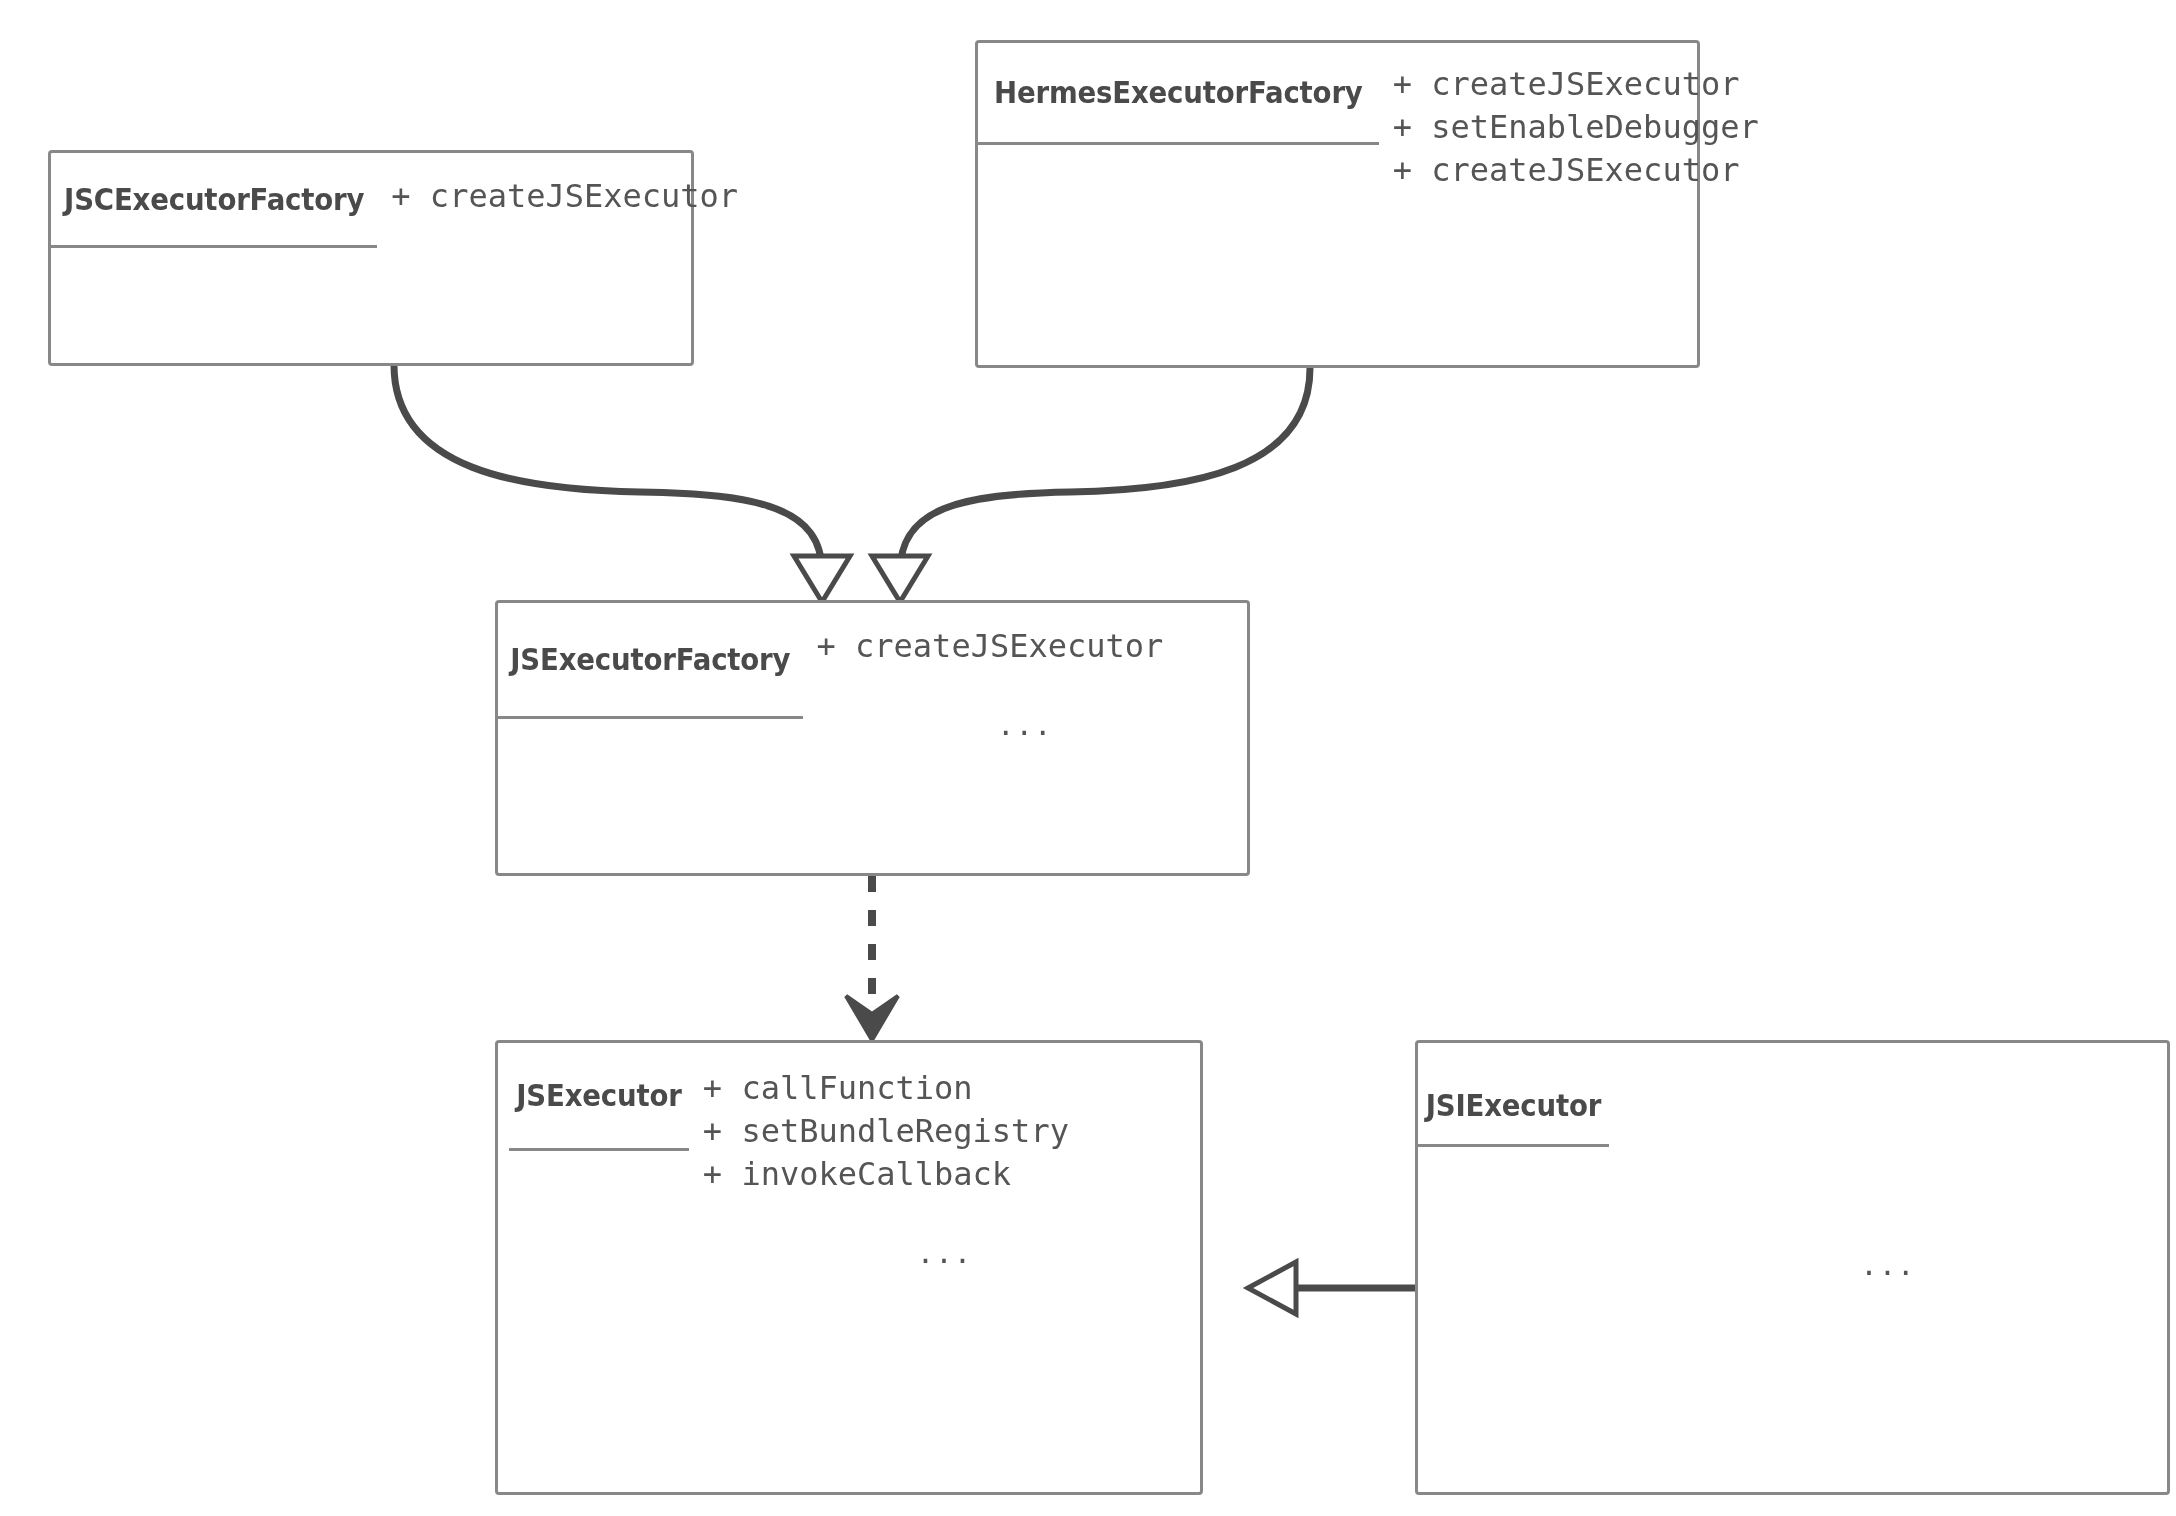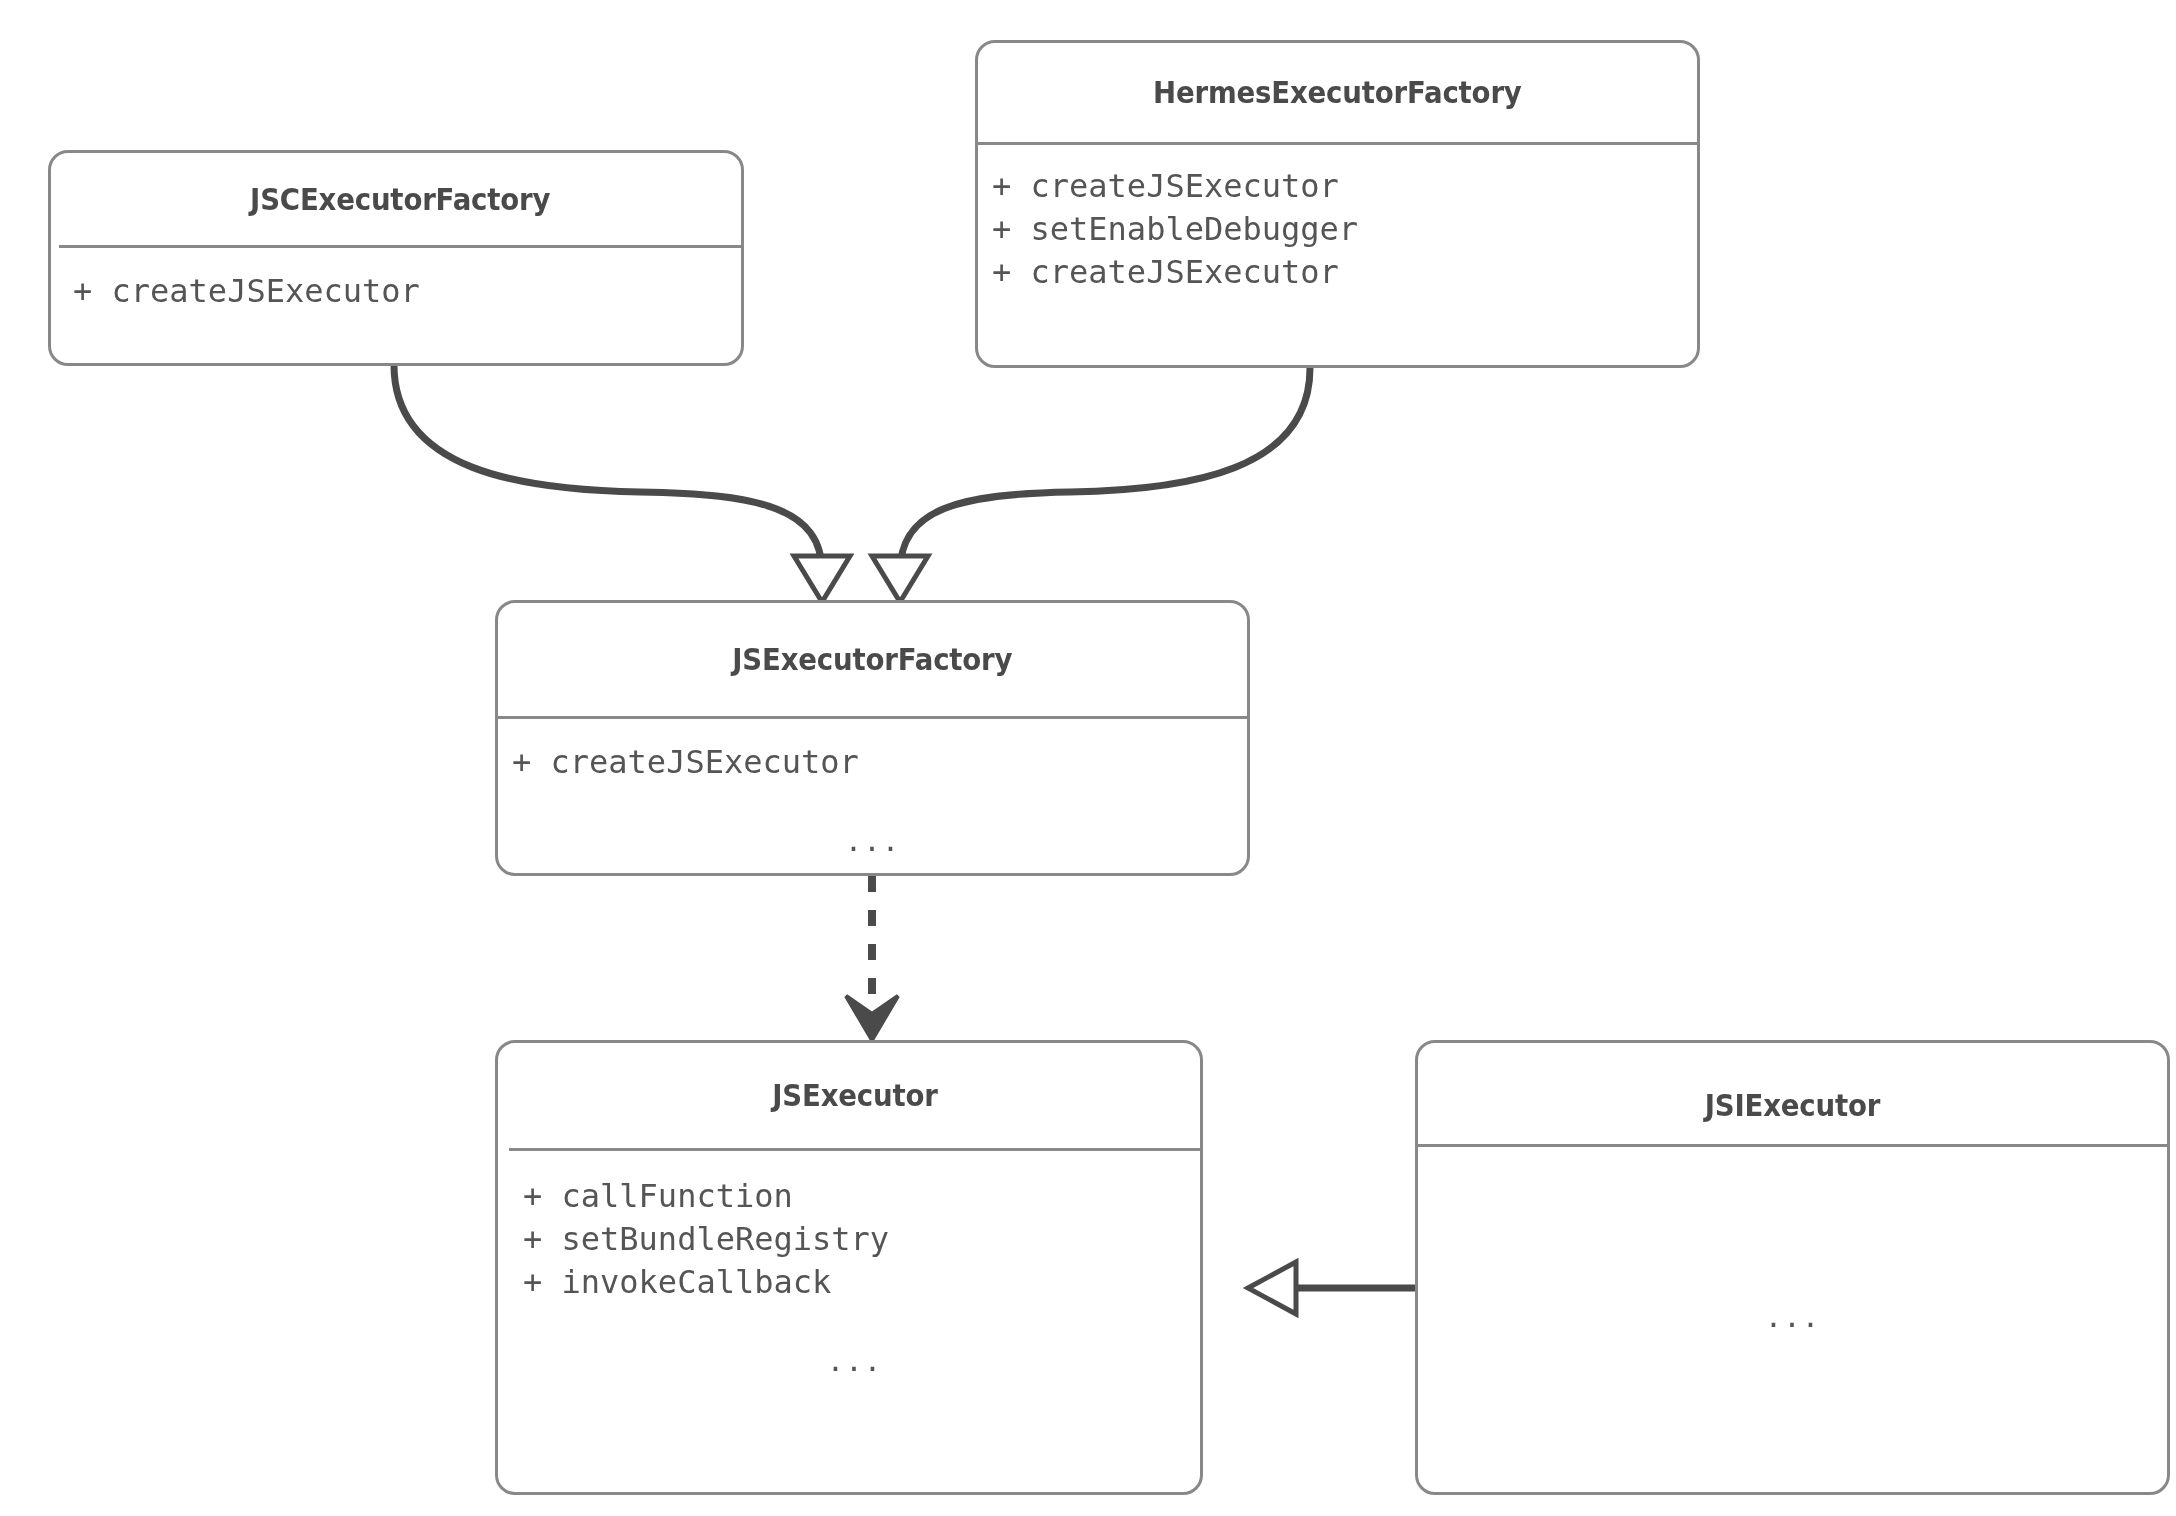--- a/index.html
+++ b/index.html
@@ -15,23 +15,23 @@
     overflow: hidden;
     font-family: "DejaVu Sans", sans-serif;
   }
 
   
   .uml-class {
     position: absolute;
     box-sizing: border-box;
     background: #ffffff;
     border: 3px solid #888888;
-    border-radius: 20px;
+    border-radius: 4px;
     display: flex;
-    flex-direction: column;
+    flex-direction: row;
     z-index: 3;
   }
   .uml-title-band {
     box-sizing: border-box;
     display: flex;
     align-items: center;
     justify-content: center;
     border-bottom: 3px solid #888888;
     flex: 0 0 auto;
   }
@@ -108,21 +108,21 @@
       <path d="M 872,876 L 872,1012" fill="none" stroke="#4a4a4a" stroke-width="8" stroke-dasharray="16 18" stroke-linecap="butt"></path>
       <path d="M 846,996 L 872,1040 L 898,996 L 872,1014 Z" fill="#4a4a4a" stroke="#4a4a4a" stroke-width="4" stroke-linejoin="miter"></path>
     </g>
 
     <g>
       <path d="M 1415,1288 L 1292,1288" fill="none" stroke="#4a4a4a" stroke-width="7" stroke-linecap="butt"></path>
       <polygon points="1248,1288 1296,1262 1296,1314" fill="#ffffff" stroke="#4a4a4a" stroke-width="5" stroke-linejoin="miter"></polygon>
     </g>
   </svg>
 
-  <div class="uml-class" style="left:48px; top:150px; width:696px; height:216px;padding-left:8px;">
+  <div class="uml-class" style="left:48px; top:150px; width:646px; height:216px;">
     <div class="uml-title-band" style="height:95px;">
       <span class="uml-title">JSCExecutorFactory</span>
     </div>
     <div class="uml-body">
       <div class="uml-member">+ createJSExecutor</div>
     </div>
   </div>
 
   <div class="uml-class" style="left:975px; top:40px; width:725px; height:328px;">
     <div class="uml-title-band" style="height:102px;">

